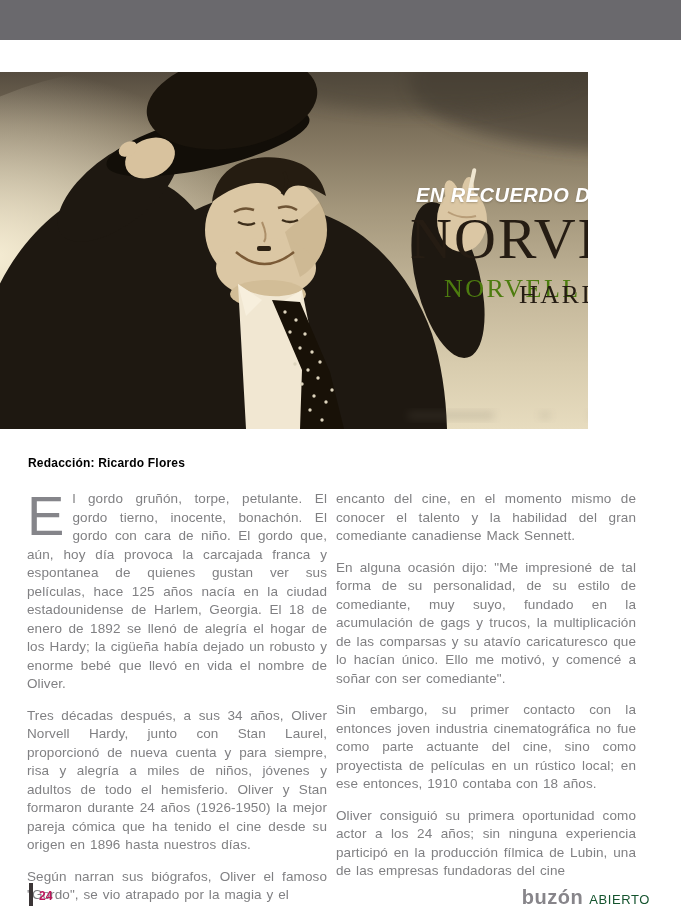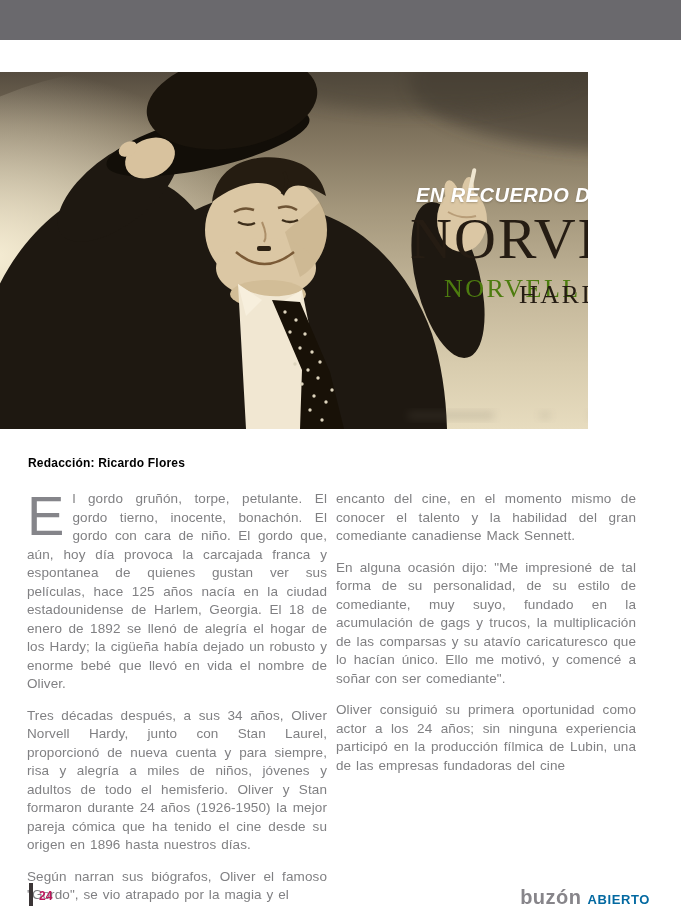--- a/index.html
+++ b/index.html
@@ -59,21 +59,21 @@
   .dropcap {
     float:left; font-size:56px; line-height:46px;
     padding:3px 8px 0 0; color:#85858a; font-weight:400;
   }
 
   
   .page-num-bar { position:absolute; left:29px; top:883px; width:4px; height:23px; background:#3b3536; }
   .page-num { position:absolute; left:39px; top:889px; font-size:12px; font-weight:700; color:#be185d;text-align:right; }
   .logo { position:absolute; right:31px; top:886px; display:flex; align-items:baseline; }
   .logo-main { font-size:20px; font-weight:700; color:#87858a; letter-spacing:0.5px; }
-  .logo-sub { font-size:13px; font-weight:700; color:#0369a1; letter-spacing:0.6px; margin-left:6px; }
+  .logo-sub { font-size:13px; font-weight:400; color:#14532d; letter-spacing:0.6px; margin-left:6px; }
 </style>
 </head>
 <body>
 
 <div class="page">
 
   <div class="top-bar"></div>
 
   <div class="hero">
     <svg viewBox="0 0 681 357">
@@ -187,20 +187,21 @@
 
   <div class="columns">
     <div class="col">
       <p><span class="dropcap">E</span><span>l gordo gruñón, torpe, petulante. El gordo tierno, inocente, bonachón. El gordo con cara de niño. El gordo que, aún, hoy día provoca la carcajada franca y espontanea de quienes gustan ver sus películas, hace 125 años nacía en la ciudad estadounidense de Harlem, Georgia. El 18 de enero de 1892 se llenó de alegría el hogar de los Hardy; la cigüeña había dejado un robusto y enorme bebé que llevó en vida el nombre de Oliver.</span></p>
       <p>Tres décadas después, a sus 34 años, Oliver Norvell Hardy, junto con Stan Laurel, proporcionó de nueva cuenta y para siempre, risa y alegría a miles de niños, jóvenes y adultos de todo el hemisferio. Oliver y Stan formaron durante 24 años (1926-1950) la mejor pareja cómica que ha tenido el cine desde su origen en 1896 hasta nuestros días.</p>
       <p>Según narran sus biógrafos, Oliver el famoso "Gordo", se vio atrapado por la magia y el</p>
     </div>
     <div class="col">
       <p>encanto del cine, en el momento mismo de conocer el talento y la habilidad del gran comediante canadiense Mack Sennett.</p>
       <p>En alguna ocasión dijo: "Me impresioné de tal forma de su personalidad, de su estilo de comediante, muy suyo, fundado en la acumulación de gags y trucos, la multiplicación de las comparsas y su atavío caricaturesco que lo hacían único. Ello me motivó, y comencé a soñar con ser comediante".</p>
+      <p>Sin embargo, su primer contacto con la entonces joven industria cinematográfica no fue como parte actuante del cine, sino como proyectista de películas en un rústico local; en ese entonces, 1910 contaba con 18 años.</p>
       <p>Oliver consiguió su primera oportunidad como actor a los 24 años; sin ninguna experiencia participó en la producción fílmica de Lubin, una de las empresas fundadoras del cine</p>
     </div>
   </div>
 
   <div class="page-num-bar"></div>
   <div class="page-num">24</div>
 
   <div class="logo">
     <span class="logo-main">buzón</span>
     <span class="logo-sub">ABIERTO</span>

